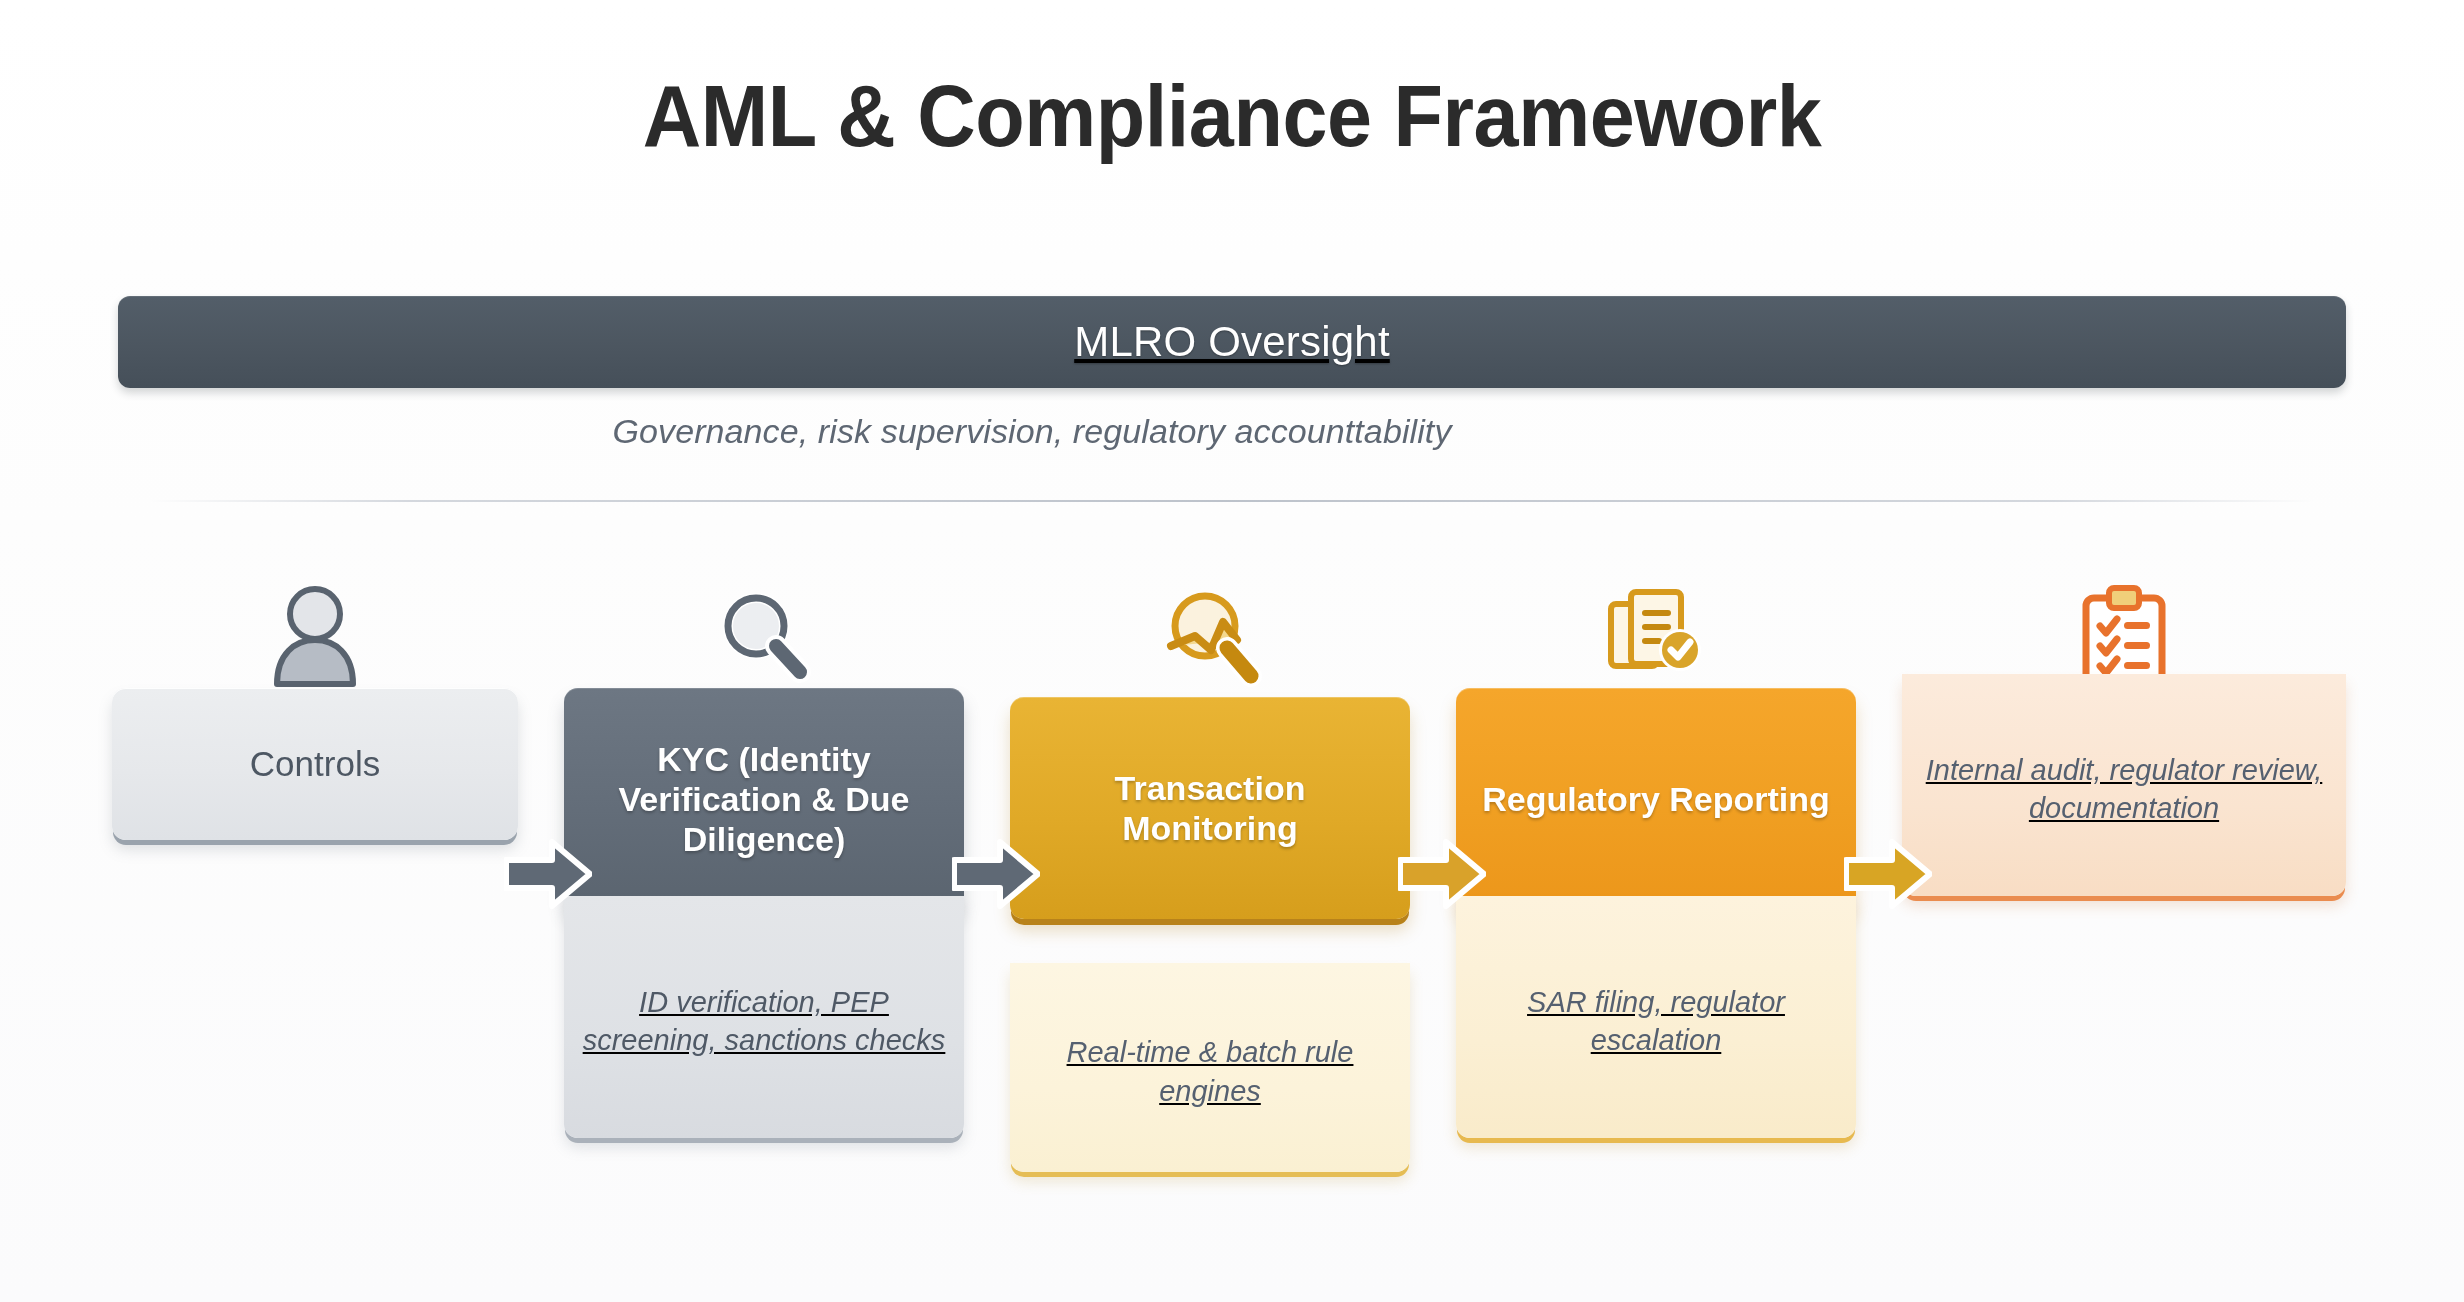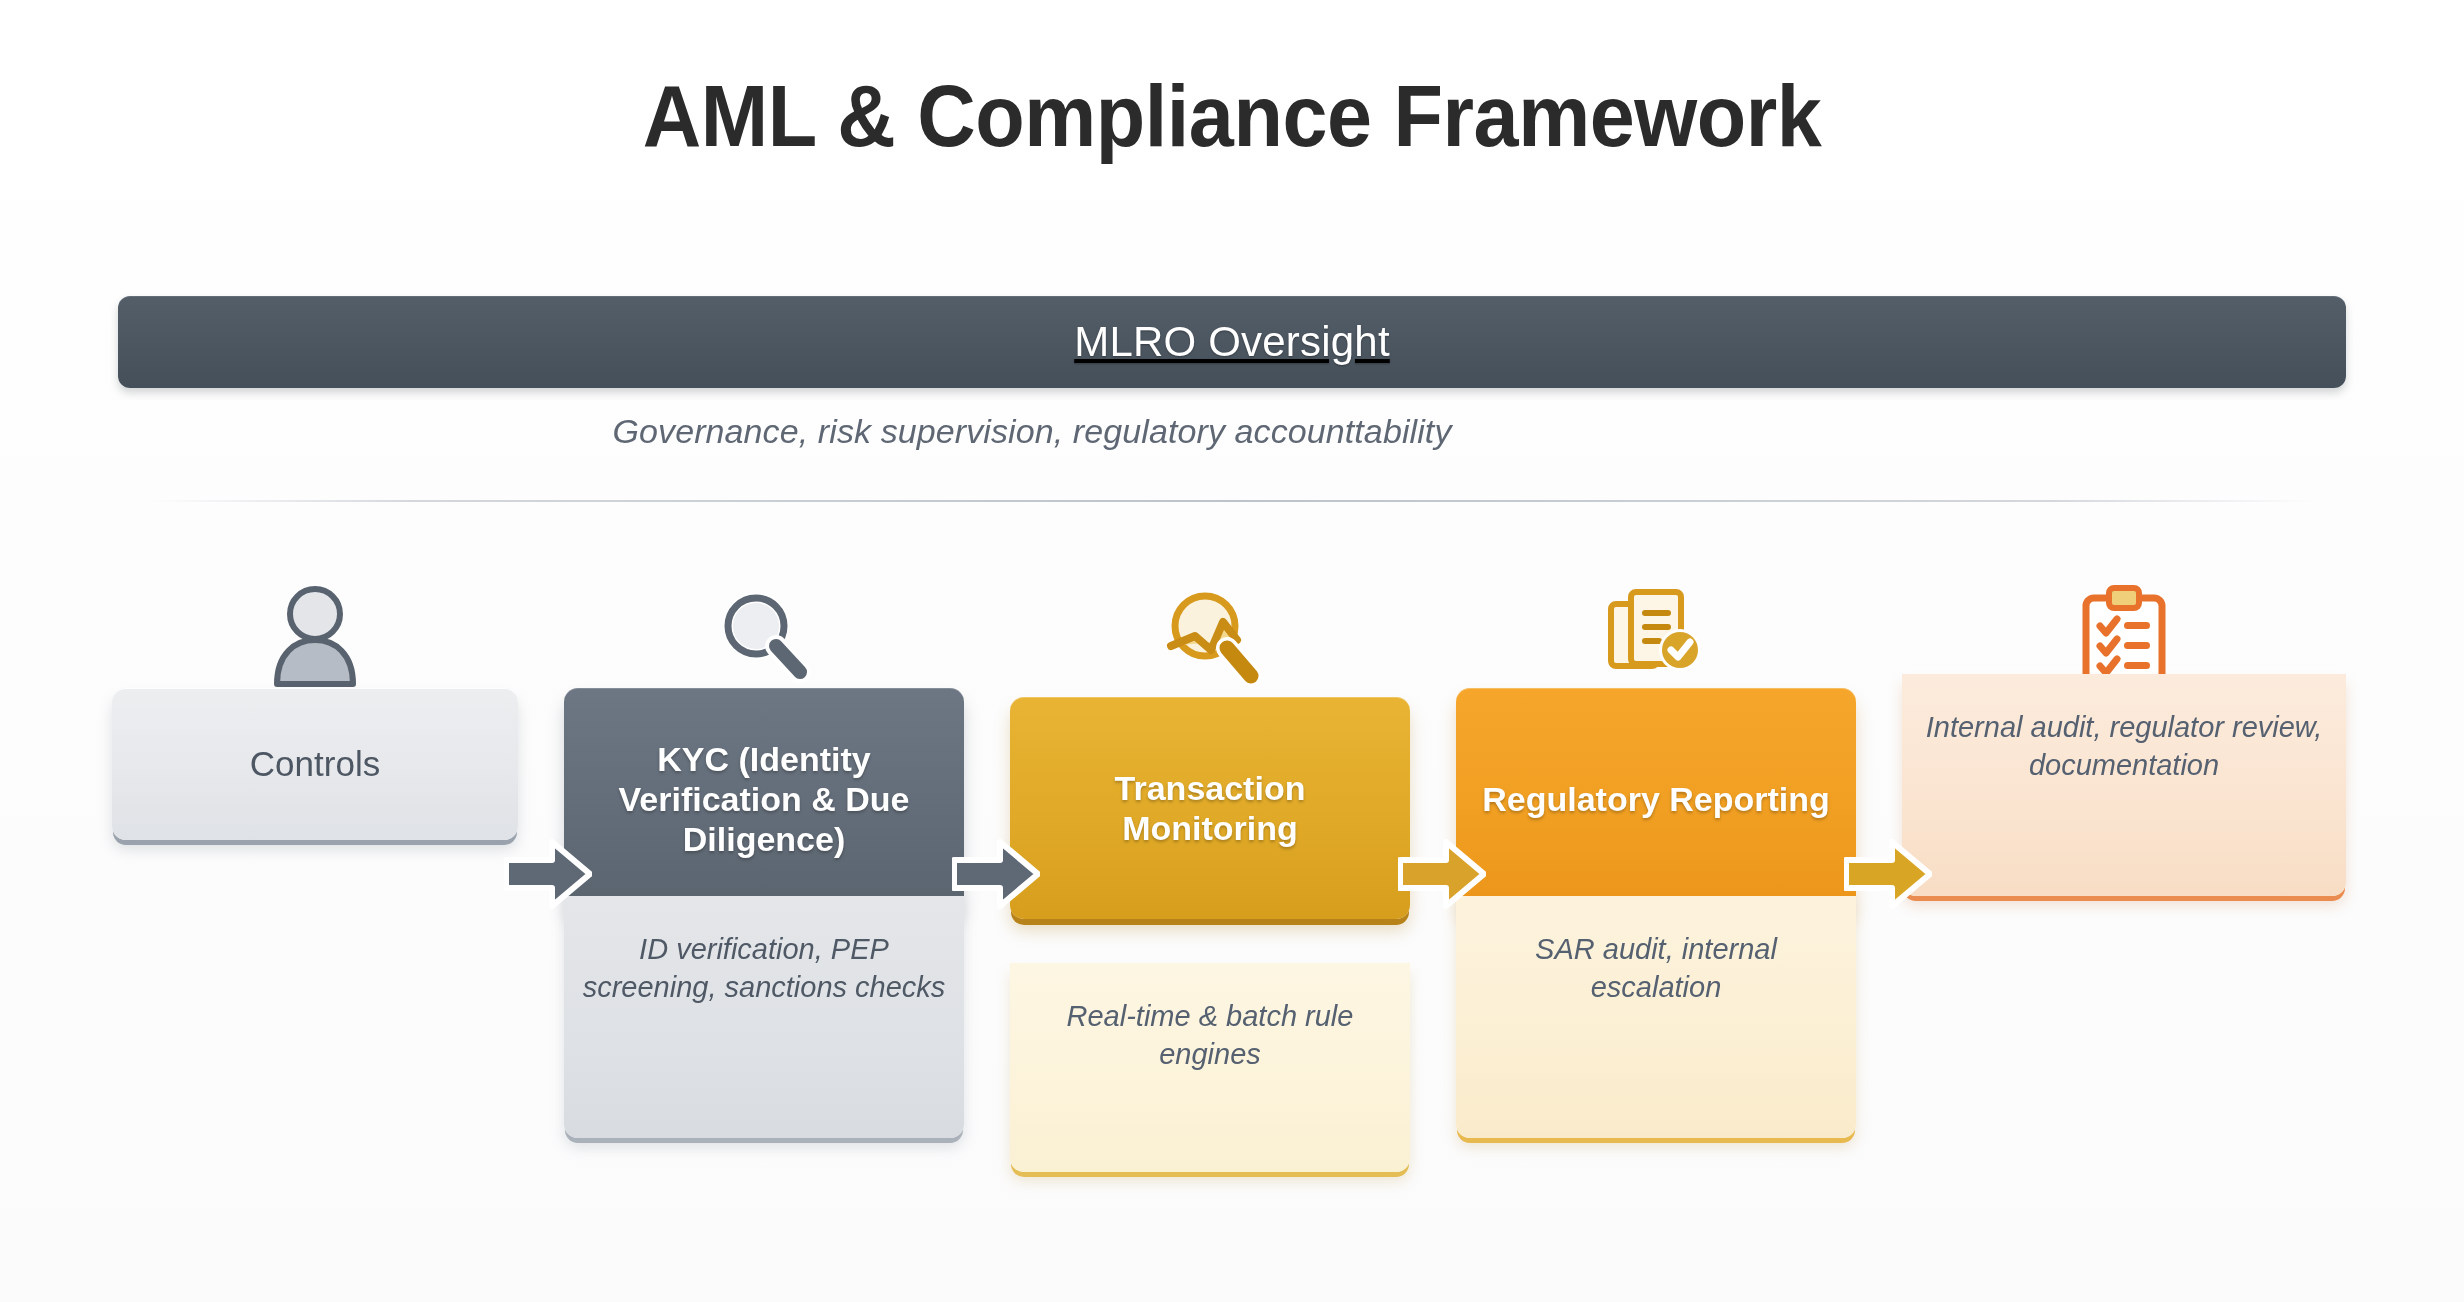--- a/index.html
+++ b/index.html
@@ -138,24 +138,26 @@
     line-height: 1.18;
     color: #ffffff;
     text-shadow: 0 2px 3px rgba(0,0,0,0.25);
   }
 
   .card-body {
     position: relative;
     margin-top: -14px;
     border-radius: 0 0 14px 14px;
     display: flex;
+    align-items: center;
     justify-content: center;
     text-align: center;
     box-sizing: border-box;
     padding: 34px 16px 26px 16px;
+    text-decoration: underline;
   }
   .card-body-label {
     font-size: 29px;
     font-style: italic;
     line-height: 1.32;
     color: #556070;
   }
 
   
   #stage-1 { left: 0px;   width: 406px; }
@@ -328,21 +330,21 @@
           <circle cx="79" cy="66" r="21" fill="#ffffff"></circle>
           <circle cx="79" cy="66" r="18" fill="#d9a42a"></circle>
           <path d="M70 66 L77 73 L89 58" fill="none" stroke="#ffffff" stroke-width="7" stroke-linecap="round" stroke-linejoin="round"></path>
         </svg>
       </div>
       <div class="stage-card">
         <div class="card-header">
           <span class="card-header-label">Regulatory Reporting</span>
         </div>
         <div class="card-body">
-          <span class="card-body-label">SAR audit, internal escalation</span>
+          <span class="card-body-label">SAR filing, regulator escalation</span>
         </div>
       </div>
     </div>
 
     <div class="stage" id="stage-5">
       <div class="stage-icon">
         <svg width="96" height="104" viewBox="0 0 96 104">
           <rect x="10" y="14" width="76" height="86" rx="8" fill="#ffffff" stroke="#e8722c" stroke-width="7"></rect>
           <rect x="33" y="4" width="30" height="20" rx="5" fill="#f0cf7a" stroke="#e8722c" stroke-width="6"></rect>
           <path d="M24 42 L30 49 L41 35" fill="none" stroke="#e8722c" stroke-width="7" stroke-linecap="round" stroke-linejoin="round"></path>

